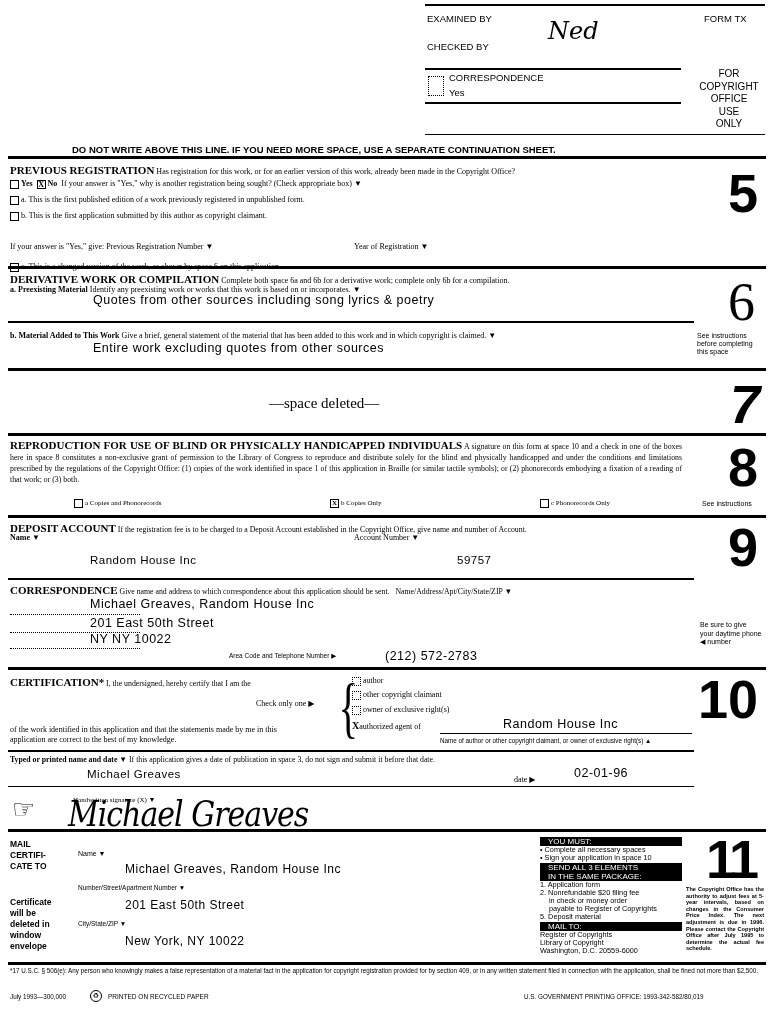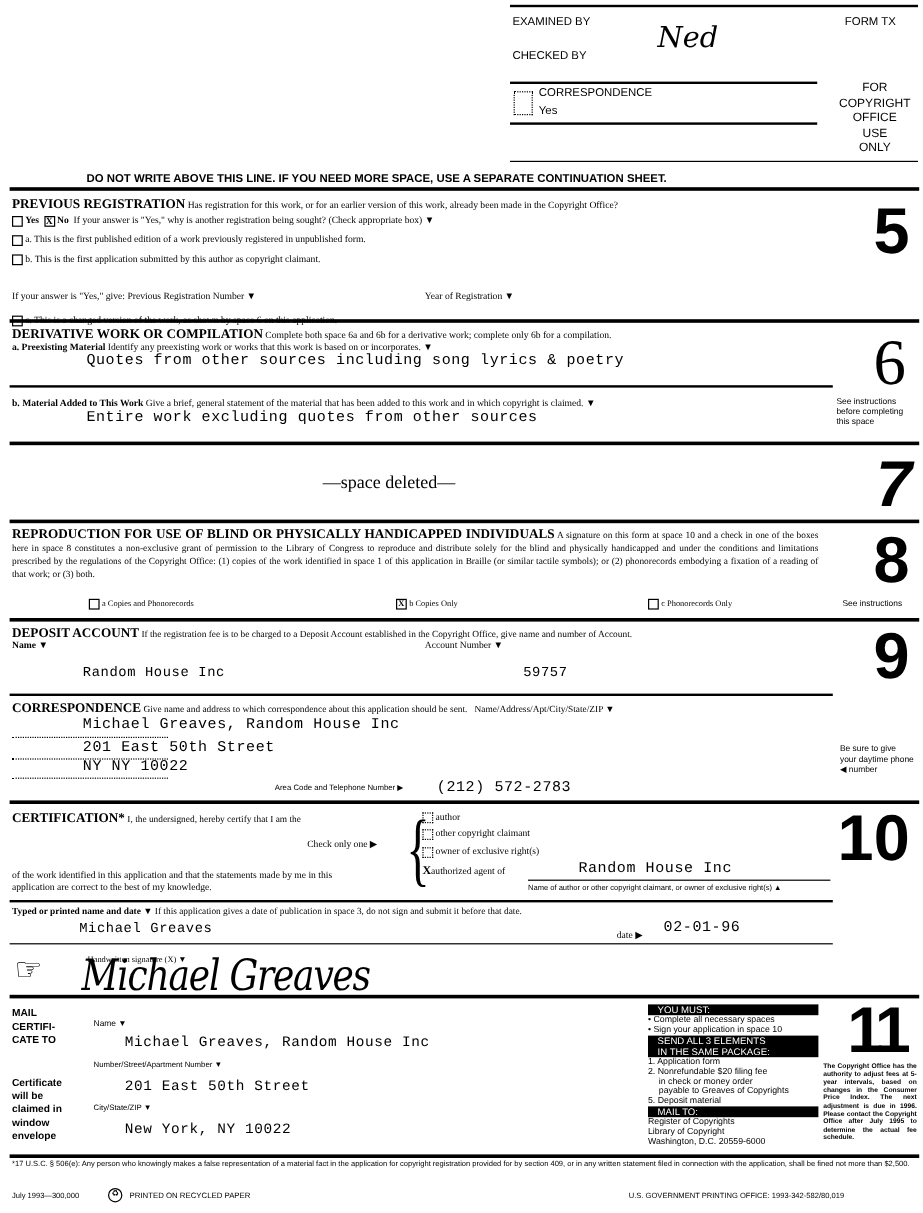--- a/index.html
+++ b/index.html
@@ -7,21 +7,21 @@
   .abs { position:absolute; }
   .sans { font-family:"Liberation Sans", sans-serif; }
   .serif { font-family:"Liberation Serif", serif; }
   .rule { position:absolute; background:#000; }
   .thick { height:4px; }
   .thin { height:1px; }
   .bignum { position:absolute; font-family:"Liberation Sans", sans-serif; font-weight:bold; line-height:1; }
   .hdr { font-weight:bold; font-size:11px; }
   .small { font-size:8px; }
   .tiny { font-size:7px; }
-  .typed { font-family:Liberation Mono, monospace; font-size:12.5px; letter-spacing:0.5px; }
+  .typed { font-family:Liberation Sans, sans-serif; font-size:12.5px; letter-spacing:0.5px;margin-left:21px; }
   .box { display:inline-block; width:7px; height:7px; border:1px solid #000; vertical-align:middle; margin-right:2px; }
   .blackbar { background:#000; color:#fff; font-weight:normal; font-family:"Liberation Sans", sans-serif; font-size:8px; padding:0 8px; line-height:9px; }
   .dotline { position:absolute; border-top:1px dotted #000; height:0; }
 </style>
 </head>
 <body>
 
 <div class="rule thin" style="left:425px; top:4px; width:340px; height:2px;"></div>
 <div class="abs sans" style="left:427px; top:13px; font-size:9.5px;">EXAMINED BY</div>
 <div class="abs" style="left:548px; top:17px; font-family:'DejaVu Serif',serif; font-style:italic; font-size:24px;">Ned</div>
@@ -151,21 +151,21 @@
 <div class="rule thick" style="left:8px; top:829px; width:758px; height:3px;"></div>
 
 <div class="abs sans" style="left:10px; top:839px; font-size:8.5px; font-weight:bold; line-height:11px;">
   <div>MAIL</div>
   <div>CERTIFI-</div>
   <div>CATE TO</div>
 </div>
 <div class="abs sans" style="left:10px; top:897px; font-size:8.5px; font-weight:bold; line-height:11px;">
   <div>Certificate</div>
   <div>will be</div>
-  <div>claimed in</div>
+  <div>deleted in</div>
   <div>window</div>
   <div>envelope</div>
 </div>
 <div class="abs sans tiny" style="left:78px; top:850px;">Name ▼</div>
 <div class="abs typed" style="left:104px; top:862px; font-size:12px;">Michael Greaves, Random House Inc</div>
 <div class="abs sans tiny" style="left:78px; top:884px; font-size:6.5px;">Number/Street/Apartment Number ▼</div>
 <div class="abs typed" style="left:104px; top:898px; font-size:12px;">201 East 50th Street</div>
 <div class="abs sans tiny" style="left:78px; top:920px; font-size:6.5px;">City/State/ZIP ▼</div>
 <div class="abs typed" style="left:104px; top:934px; font-size:12px;">New York, NY  10022</div>
 
@@ -173,21 +173,21 @@
   <div class="blackbar">YOU MUST:</div>
   <div>• Complete all necessary spaces</div>
   <div>• Sign your application in space 10</div>
   <div class="blackbar" style="margin-top:1px;">
     <div>SEND ALL 3 ELEMENTS</div>
     <div>IN THE SAME PACKAGE:</div>
   </div>
   <div>1. Application form</div>
   <div>2. Nonrefundable $20 filing fee</div>
   <div style="padding-left:9px;">in check or money order</div>
-  <div style="padding-left:9px;">payable to Greaves of Copyrights</div>
+  <div style="padding-left:9px;">payable to Register of Copyrights</div>
   <div>5. Deposit material</div>
   <div class="blackbar" style="margin-top:1px;">MAIL TO:</div>
   <div>Register of Copyrights</div>
   <div>Library of Copyright</div>
   <div>Washington, D.C. 20559-6000</div>
 </div>
 <div class="bignum" style="left:706px; top:832px; font-size:54px; letter-spacing:-4px;">11</div>
 <div class="abs sans" style="left:686px; top:886px; width:78px; font-size:5.6px; line-height:6.6px; font-weight:bold; text-align:justify;">The Copyright Office has the authority to adjust fees at 5-year intervals, based on changes in the Consumer Price Index. The next adjustment is due in 1996. Please contact the Copyright Office after July 1995 to determine the actual fee schedule.</div>
 <div class="rule thick" style="left:8px; top:962px; width:758px; height:3px;"></div>
 

